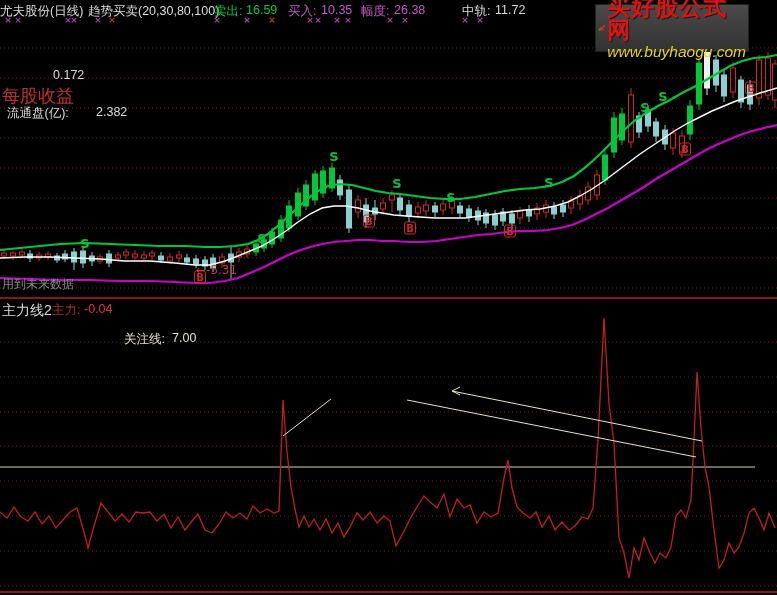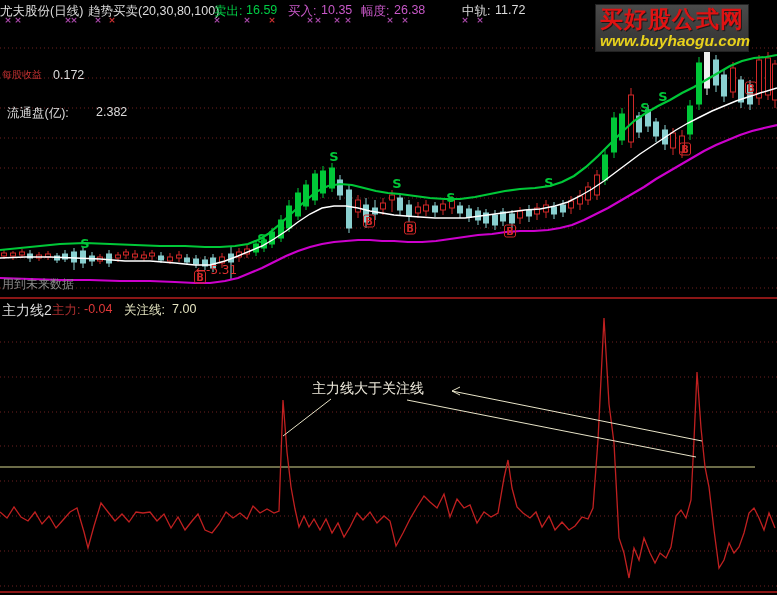--- a/index.html
+++ b/index.html
@@ -6,30 +6,30 @@
   .screen{position:relative;width:777px;height:595px;background:#000;overflow:hidden;
           font-family:"Liberation Sans","DejaVu Sans",sans-serif;}
   .abs{position:absolute;white-space:nowrap;}
   .hdr span{font-size:12.5px;}
   .t-white{color:#dcdcdc;}
   .t-green{color:#00cc44;}
   .t-mag{color:#c858c8;}
   .t-red{color:#c03030;}
   .t-darkred{color:#b03030;}
   .t-bred{color:#e03838;}
-  .t-cream{color:#e4e4c0;}
+  .t-cream{color:#e4e4c0;margin-top:29px;}
   .t-gray{color:#8a8a8a;}
   .annotation{color:#eeeadc;font-size:14px;}
   .banner{position:absolute;left:595px;top:4px;width:154px;height:48px;
           background:linear-gradient(#4a4a4a,#323232);border:1px solid #222;
           display:flex;align-items:center;padding:0 2px;box-sizing:border-box;cursor:pointer;}
   .banner-col{display:flex;flex-direction:column;line-height:1;margin-left:2px;}
   .banner-title{color:#e01212;font-size:23px;font-weight:bold;letter-spacing:1px;
                 text-shadow:1px 1px 0 #1a1a1a;}
-  .banner-url{color:#e8d21c;font-size:15.5px;font-weight:bold;font-style:italic;margin-top:2px;}
+  .banner-url{color:#e8d21c;font-size:15.5px;font-weight:normal;font-style:italic;margin-top:2px;}
   svg.chart{position:absolute;left:0;top:0;}
 </style>
 </head>
 <body>
 
 <div class="screen">
 
   <svg class="chart" width="777" height="595">
       <line x1="0" y1="48" x2="777" y2="48" stroke="#6e2020" stroke-width="1" stroke-dasharray="1 3"></line>
       <line x1="0" y1="78" x2="777" y2="78" stroke="#6e2020" stroke-width="1" stroke-dasharray="1 3"></line>
@@ -288,39 +288,38 @@
     <span class="abs t-green" style="left:246px;top:3px">16.59</span>
     <span class="abs t-mag" style="left:288px;top:3px">买入:</span>
     <span class="abs t-mag" style="left:321px;top:3px">10.35</span>
     <span class="abs t-mag" style="left:361px;top:3px">幅度:</span>
     <span class="abs t-mag" style="left:394px;top:3px">26.38</span>
     <span class="abs t-white" style="left:462px;top:3px">中轨:</span>
     <span class="abs t-white" style="left:495px;top:3px">11.72</span>
   </div>
 
   <div>
-    <span class="abs t-red" style="left:2px;top:68px;font-size:10px">每股收益</span>
+    <span class="abs t-red" style="left:2px;top:84px;font-size:18px">每股收益</span>
     <span class="abs t-white" style="left:53px;top:68px;font-size:12.5px">0.172</span>
   </div>
   <div>
     <span class="abs t-white" style="left:7px;top:105px;font-size:12.5px">流通盘(亿):</span>
     <span class="abs t-white" style="left:96px;top:105px;font-size:12.5px">2.382</span>
   </div>
 
   <div class="abs t-gray" style="left:2px;top:276px;font-size:12px">用到未来数据</div>
 
   <div>
     <span class="abs t-white" style="left:2px;top:302px;font-size:14px">主力线2</span>
     <span class="abs t-darkred" style="left:52px;top:302px;font-size:12.5px">主力:</span>
     <span class="abs t-bred" style="left:84px;top:302px;font-size:12.5px">-0.04</span>
     <span class="abs t-cream" style="left:124px;top:302px;font-size:12.5px">关注线:</span>
     <span class="abs t-cream" style="left:172px;top:302px;font-size:12.5px">7.00</span>
   </div>
 
-  <div class="abs annotation" style="left:312px;top:380px">主力线大于关注线</div>
 
   <div class="banner">
     <svg width="34" height="30" viewBox="0 0 34 30">
       <polygon points="2,28 10,10 15,28" fill="#2f9e2f"></polygon>
       <polygon points="9,28 18,6 30,28" fill="#cc1d1d"></polygon>
       <path d="M6 22 L14 12 L20 17 L31 3" stroke="#ff3c00" stroke-width="3" fill="none"></path>
       <path d="M31 3 L24 4 L30 10 Z" fill="#ff3c00"></path>
     </svg>
     <div class="banner-col">
       <span class="banner-title">买好股公式网</span>

